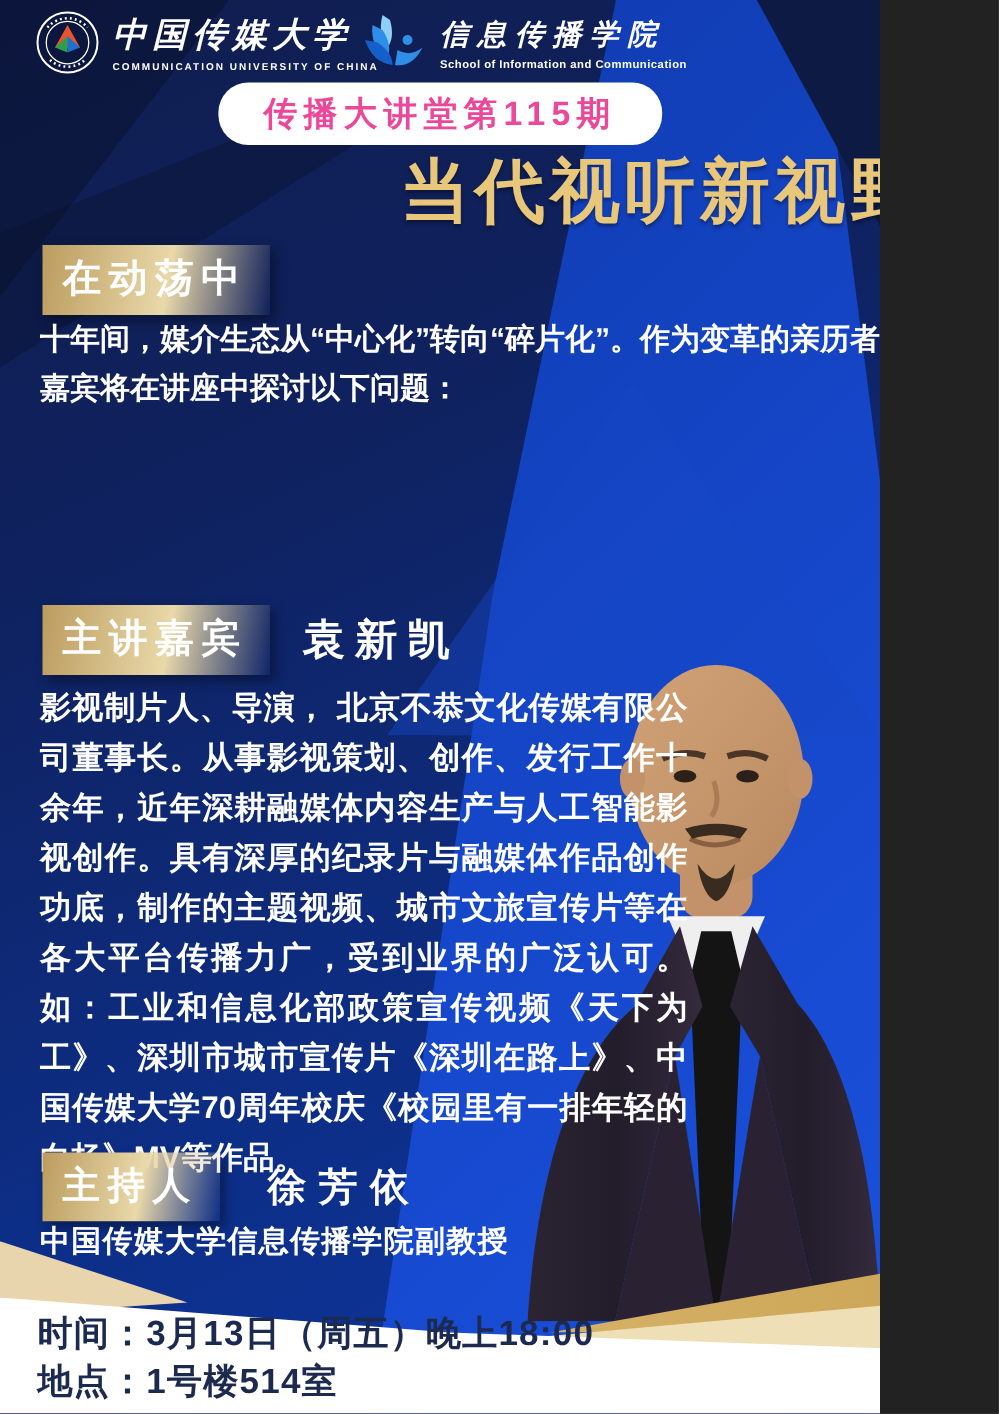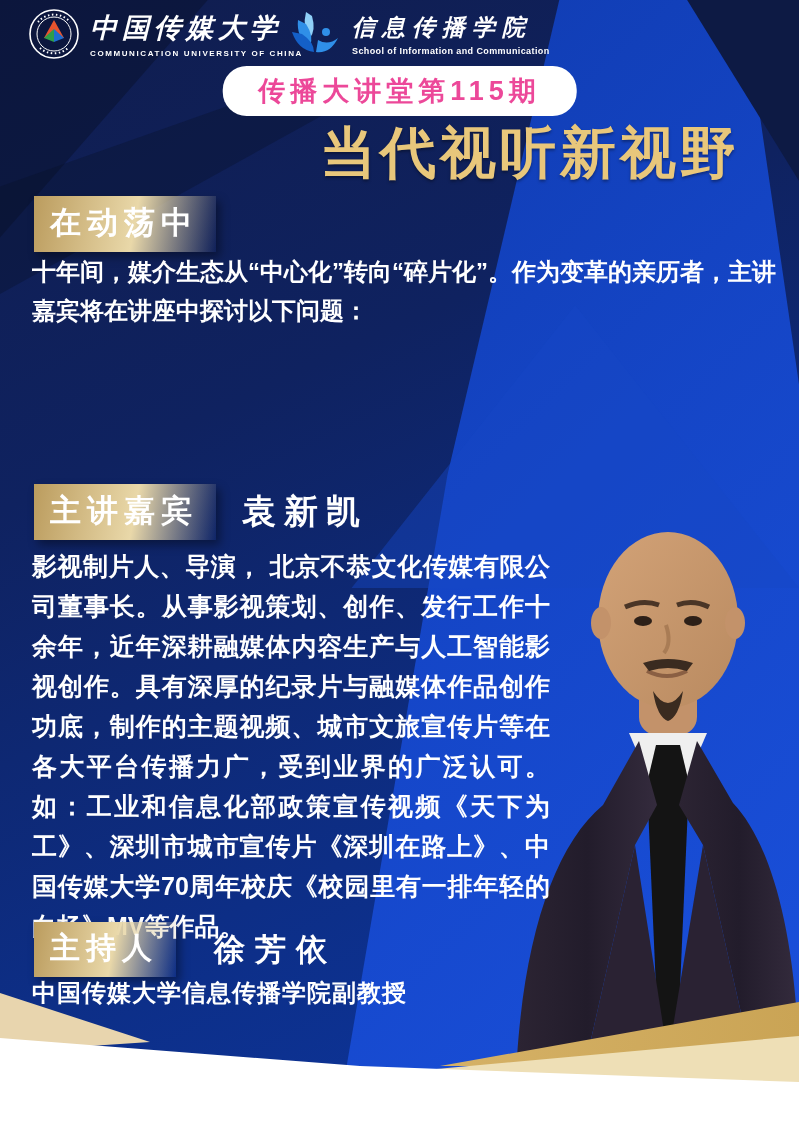--- a/index.html
+++ b/index.html
@@ -1,18 +1,18 @@
 <!DOCTYPE html>
 <html><head>
 <meta charset="utf-8">
 <style>
   * { margin:0; padding:0; box-sizing:border-box; }
   html,body { background:#222; }
   .poster {
-    position:relative; width:799px; height:1131px; overflow:hidden;
+    position:relative; width:704px; height:1131px; overflow:hidden;
     font-family:"Liberation Sans","DejaVu Sans",sans-serif;
     background:linear-gradient(155deg,#101d4e 0%,#0f2260 34%,#0d2e86 68%,#0c37a3 100%);
   }
   .bg { position:absolute; inset:0; pointer-events:none; }
   .bg-bright {
     background:linear-gradient(135deg,#0d38aa 0%,#1547cb 55%,#1b52e0 100%);
     clip-path:polygon(70% 0%,93% 0%,100% 34%,100% 100%,42% 100%,56% 42%);
     opacity:.95;
   }
   .bg-mtn {
@@ -172,14 +172,18 @@
     <span class="speaker-name">袁新凯</span>
   </div>
   <p class="bio">影视制片人、导演， 北京不恭文化传媒有限公司董事长。从事影视策划、创作、发行工作十余年，近年深耕融媒体内容生产与人工智能影视创作。具有深厚的纪录片与融媒体作品创作功底，制作的主题视频、城市文旅宣传片等在各大平台传播力广，受到业界的广泛认可。如：工业和信息化部政策宣传视频《天下为工》、深圳市城市宣传片《深圳在路上》、中国传媒大学70周年校庆《校园里有一排年轻的白杨》MV等作品。</p>
 
   <div class="host-row">
     <span class="badge">主持人</span>
     <span class="host-name">徐芳依</span>
   </div>
   <div class="host-title">中国传媒大学信息传播学院副教授</div>
 
+  <div class="footer">
+    <div class="line">时间：3月13日（周五）晚上18:00</div>
+    <div class="line">地点：1号楼514室</div>
+  </div>
 
 </div>
 
 </body></html>

